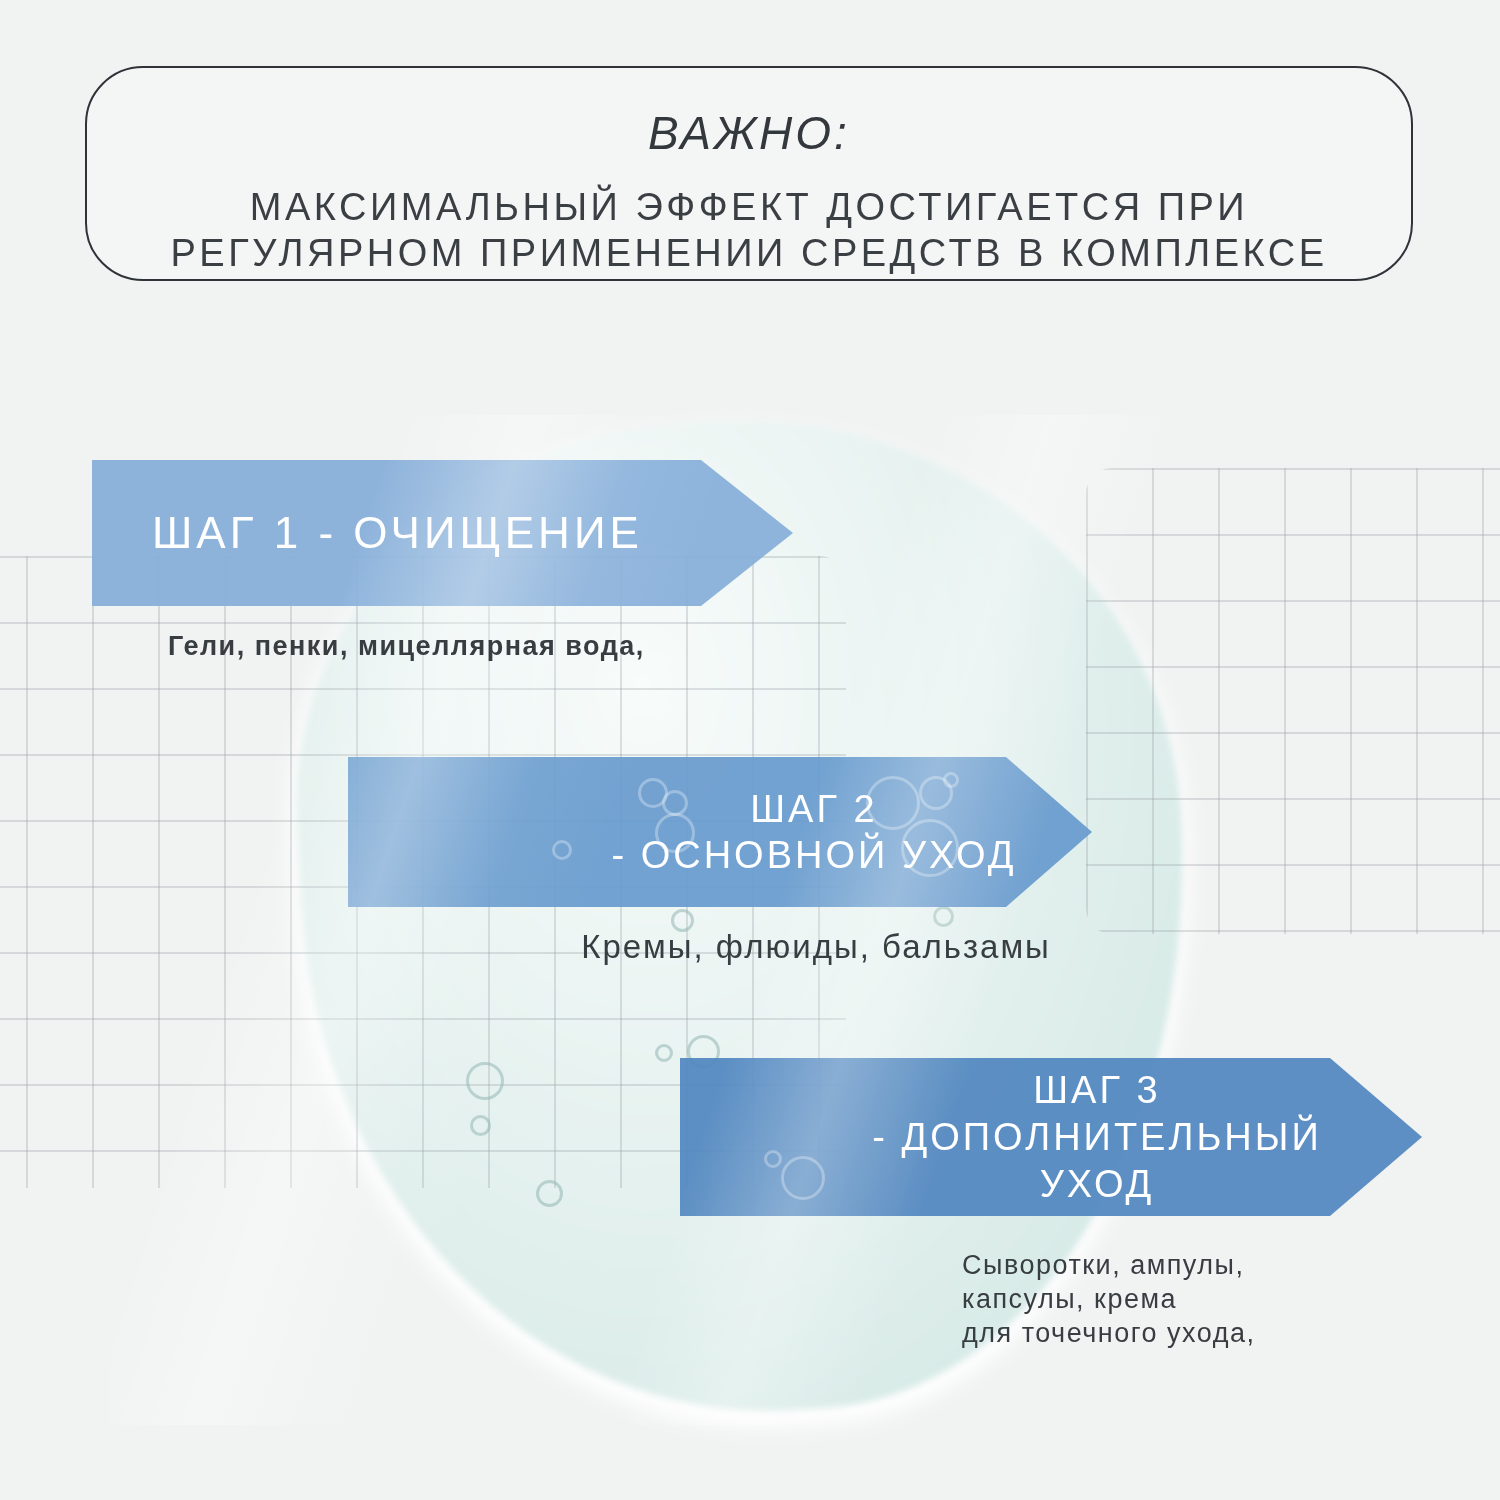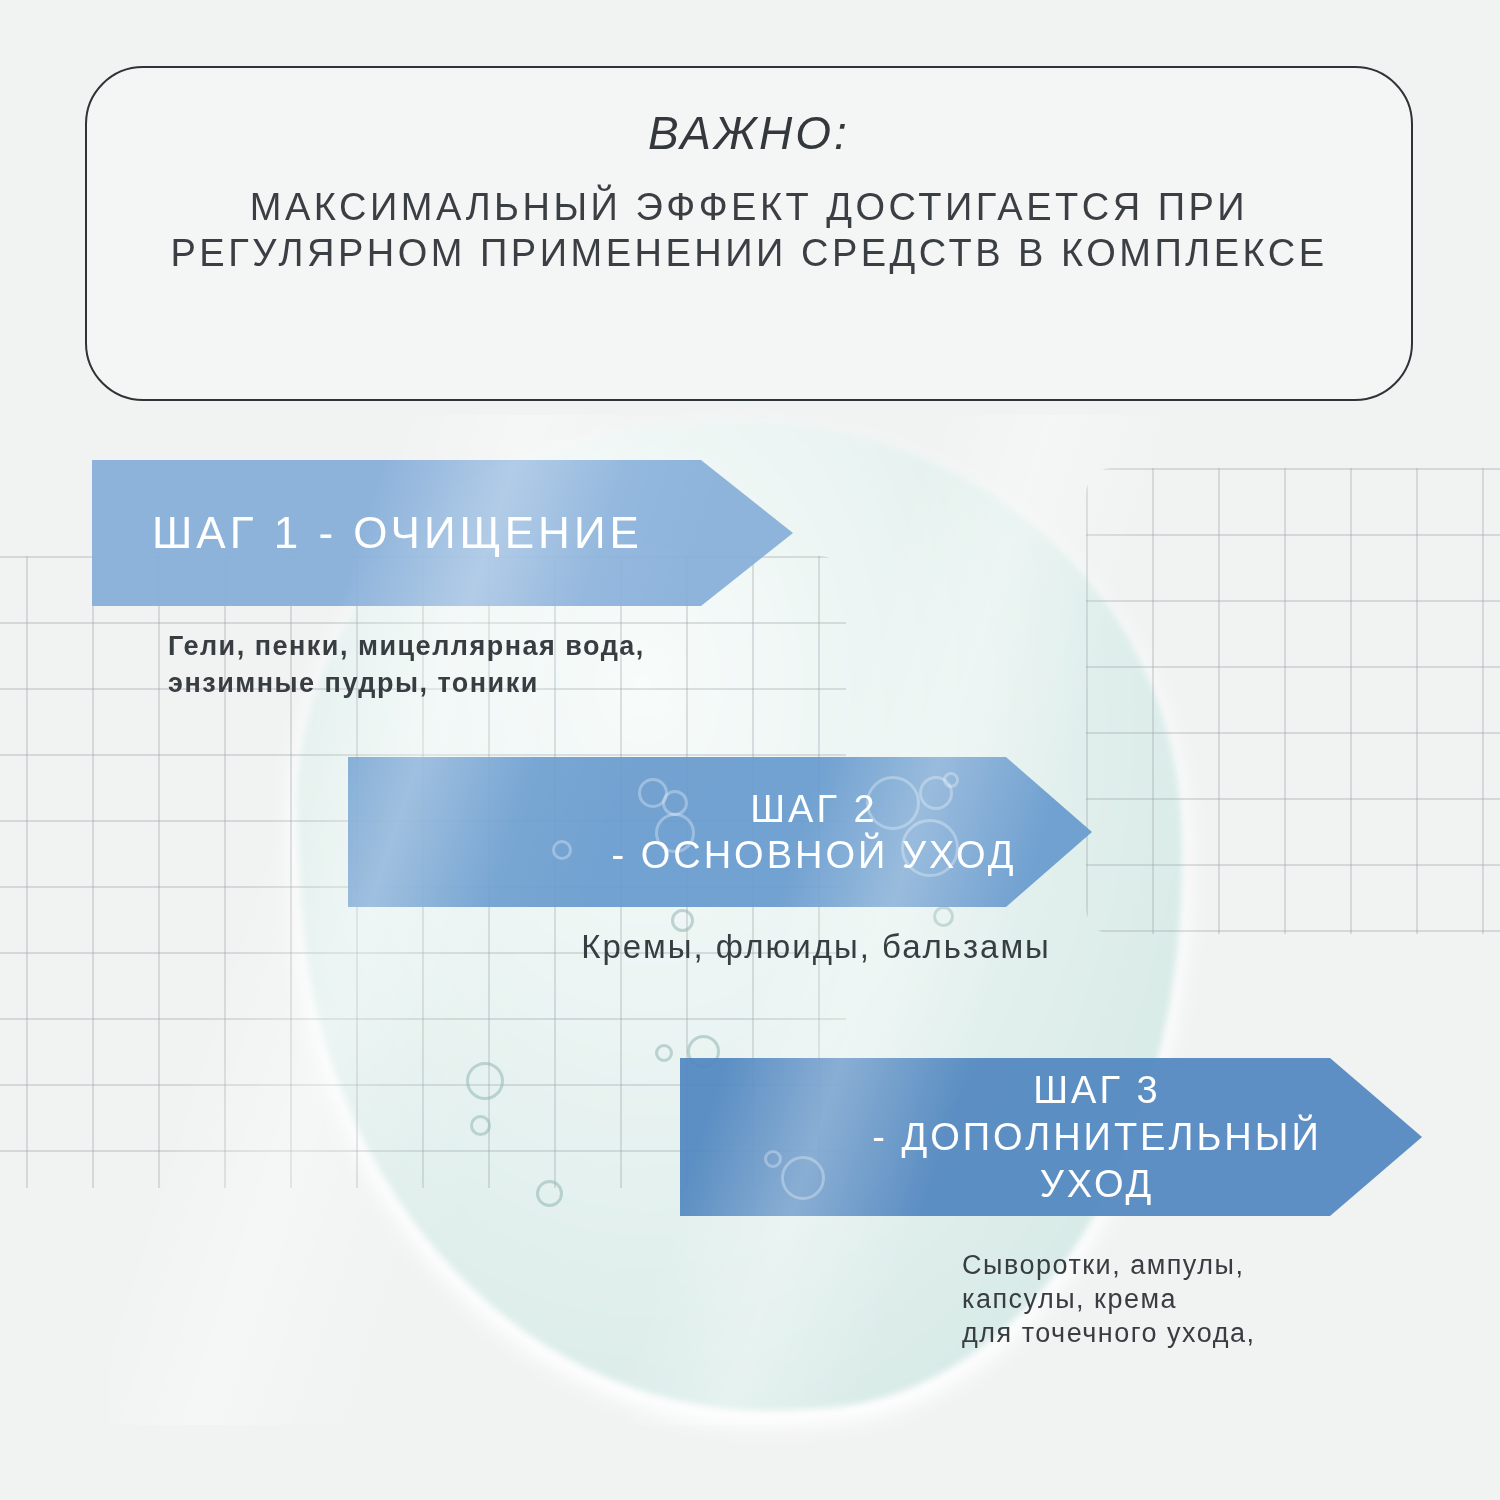--- a/index.html
+++ b/index.html
@@ -3,21 +3,21 @@
 <meta charset="utf-8">
 <style>
   html,body{margin:0;padding:0;}
   .page{
     position:relative; width:1500px; height:1500px; overflow:hidden;
     background:#f1f2f2;
     font-family:"Liberation Sans", sans-serif;
   }
   
   .notice-box{
-    position:absolute; left:85px; top:66px; width:1328px; height:335px;
+    position:absolute; left:85px; top:66px; width:1328px; height:215px;
     box-sizing:border-box; border:2px solid #2e3338; border-radius:58px;
     background:#f4f5f5; text-align:center; z-index:7;
   }
   .notice-title{
     margin-top:38px; font-size:46px; font-style:italic; font-weight:500;
     letter-spacing:3px; color:#33383d;
   }
   .notice-body{
     width:1270px; margin:24px auto 0 auto;
     font-size:38px; letter-spacing:3.5px; line-height:1.22; color:#3a3f44;
@@ -135,21 +135,20 @@
   <div class="bubble on-banner" style="left:662px;top:790px;width:20px;height:20px;"></div>
   <div class="bubble on-banner" style="left:655px;top:813px;width:34px;height:34px;"></div>
   <div class="bubble on-banner" style="left:552px;top:840px;width:14px;height:14px;"></div>
   <div class="bubble on-banner" style="left:781px;top:1156px;width:38px;height:38px;"></div>
   <div class="bubble on-banner" style="left:764px;top:1150px;width:12px;height:12px;"></div>
 
   <div class="sheen"></div>
 
   <div class="desc desc-1">
       <div>Гели, пенки, мицеллярная вода,</div>
-      <div>энзимные пудры, тоники</div>
     </div>
   <div class="desc desc-2">
       <div>Кремы, флюиды, бальзамы</div>
     </div>
   <div class="desc desc-3">
       <div>Сыворотки, ампулы,</div>
       <div>капсулы, крема</div>
       <div>для точечного ухода,</div>
     </div>
 

